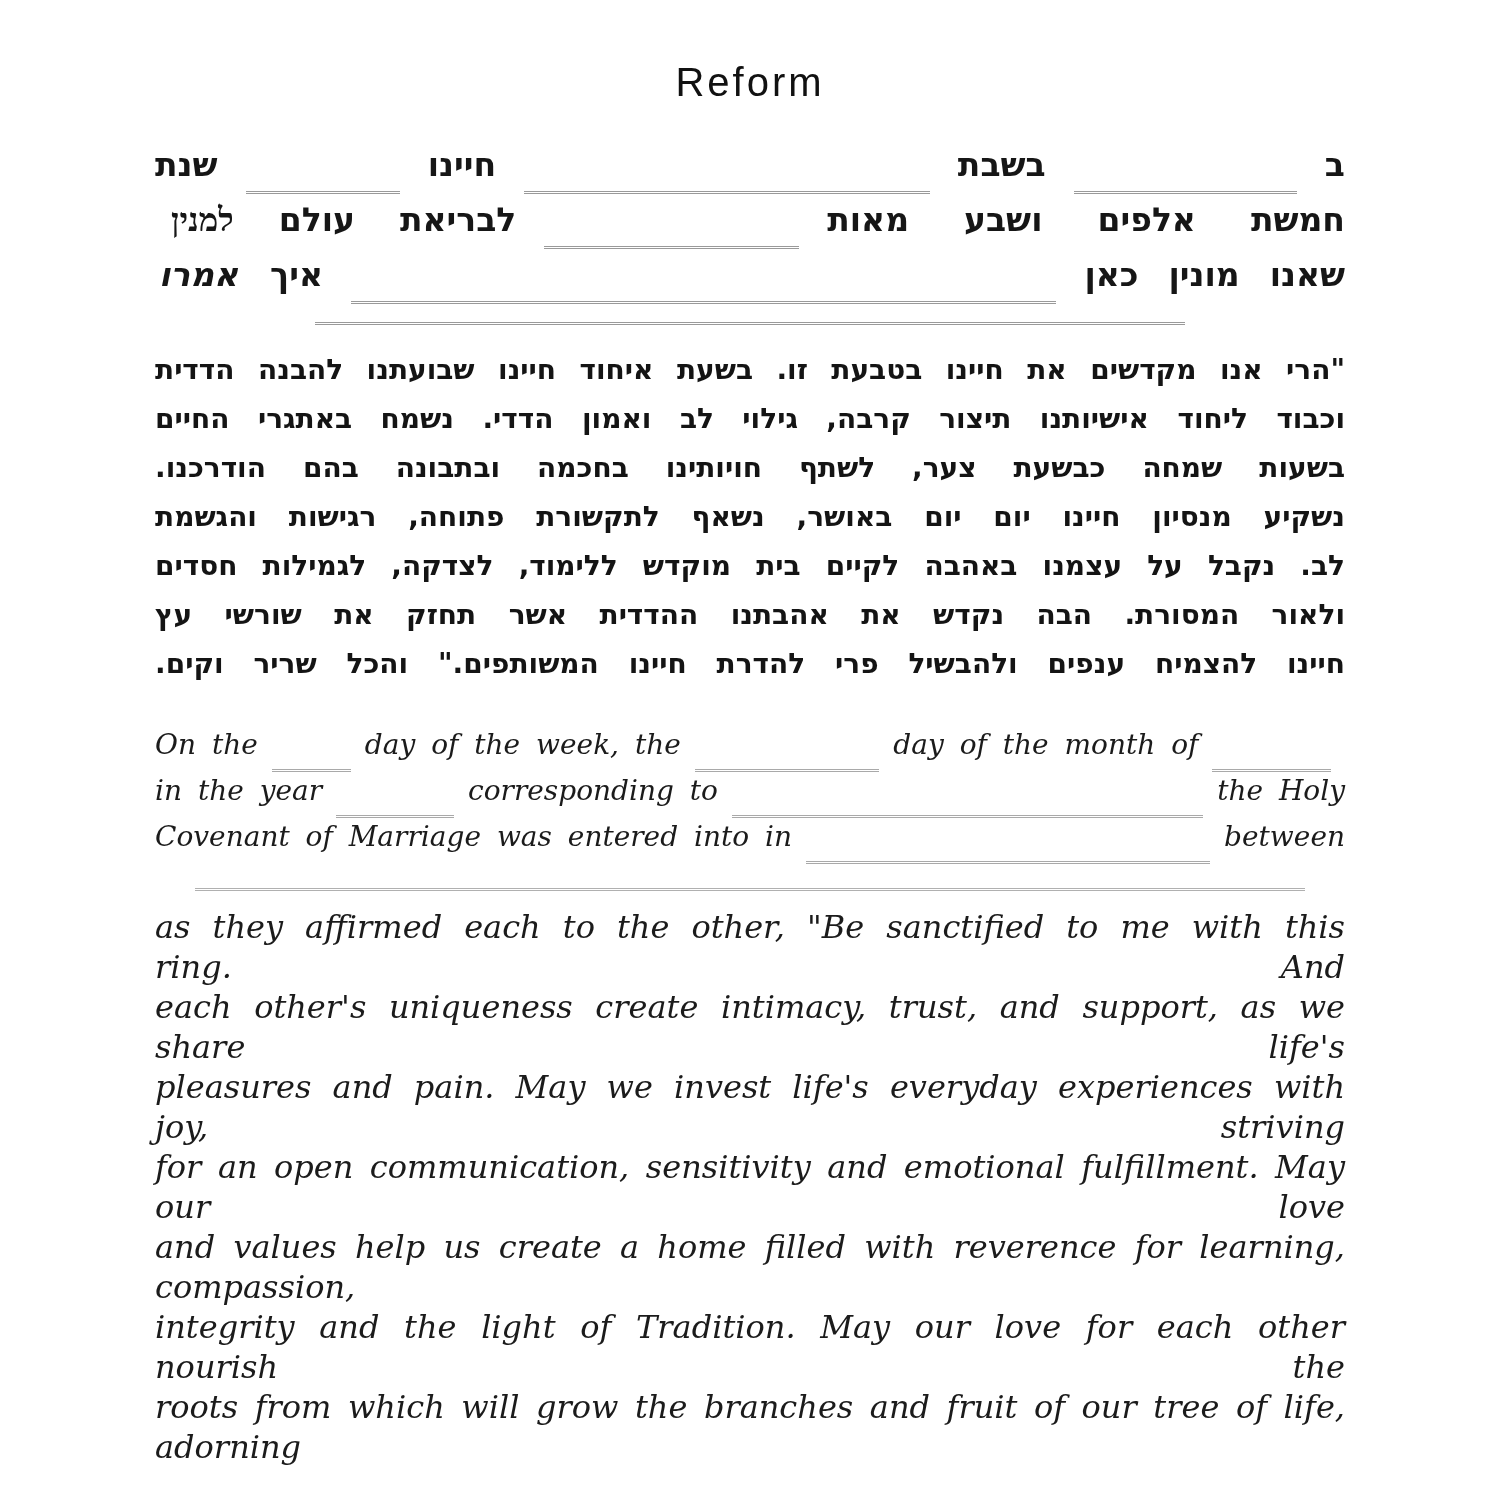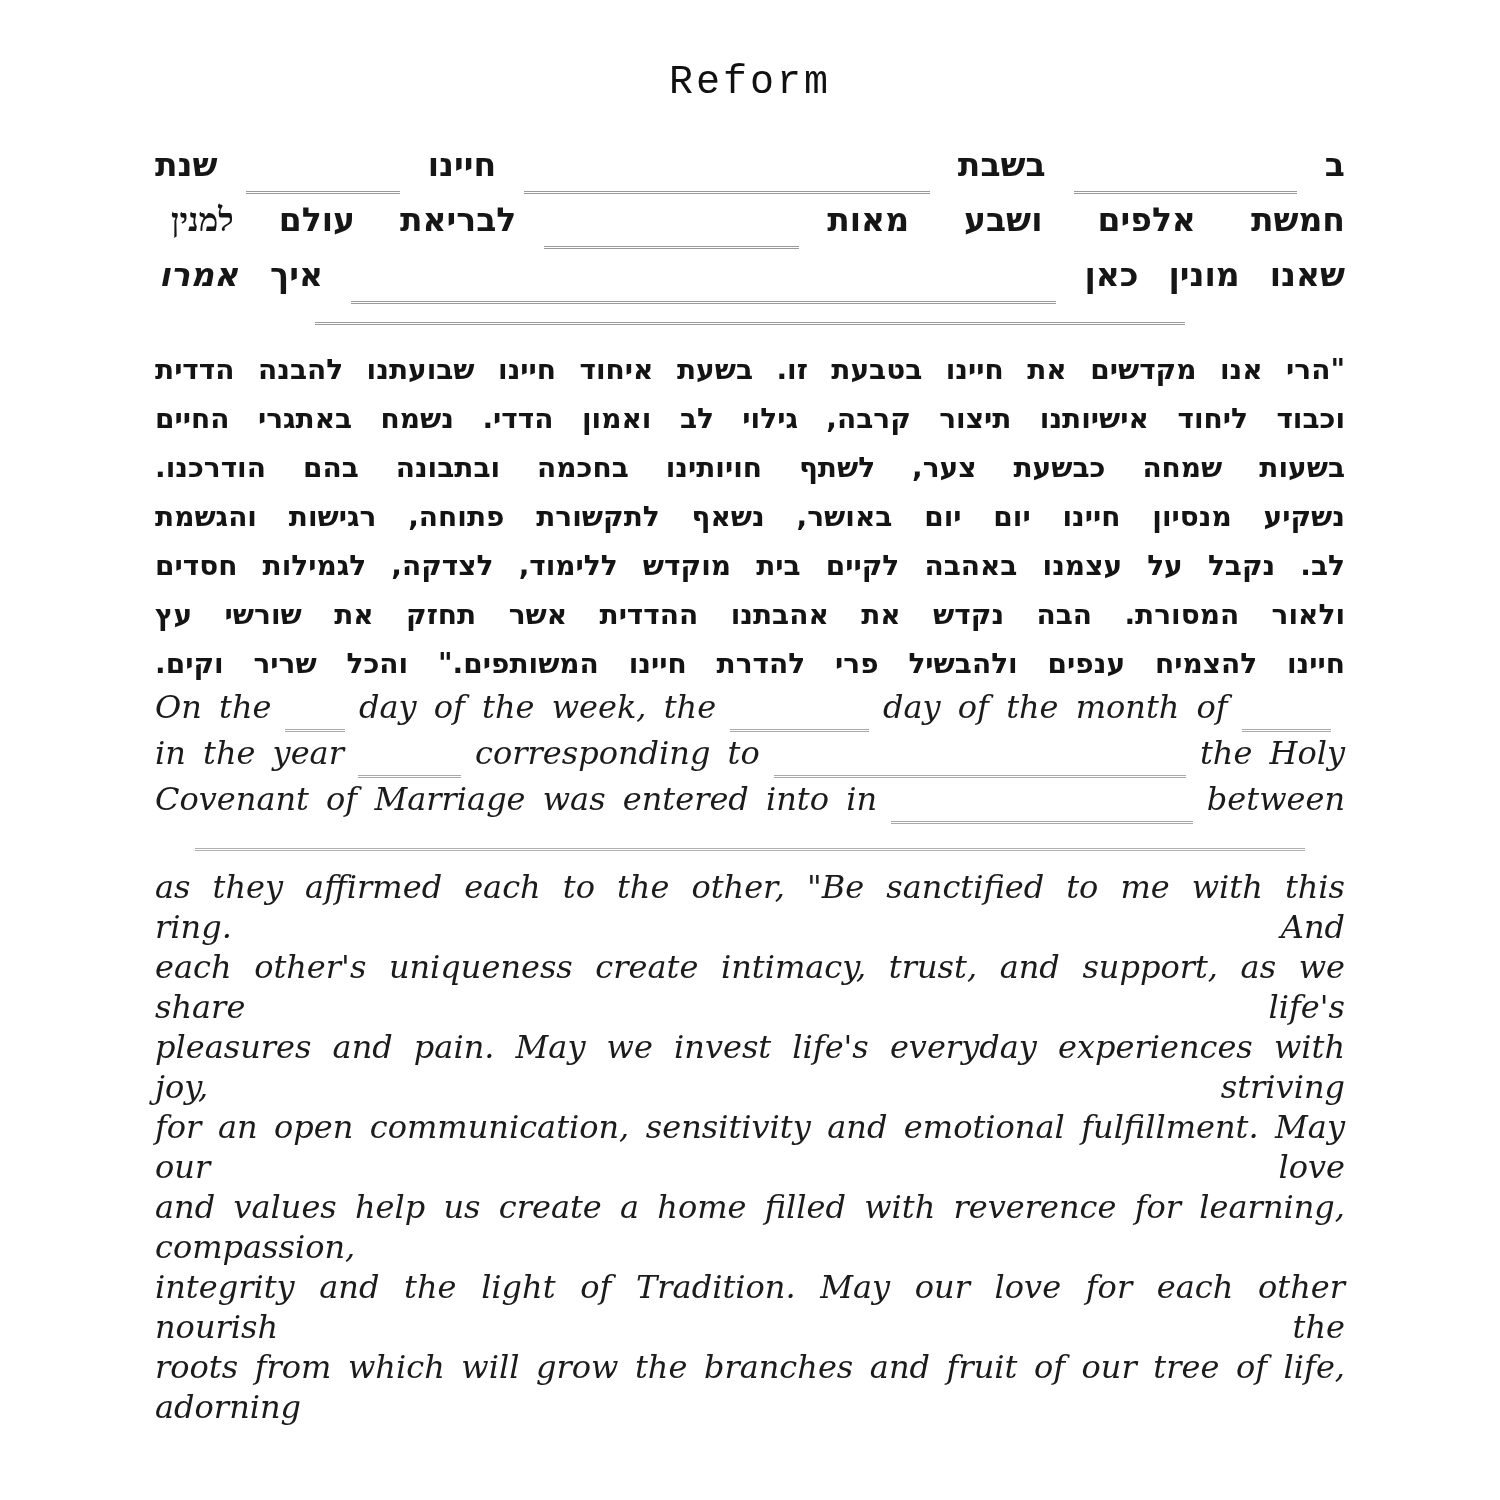--- a/index.html
+++ b/index.html
@@ -9,21 +9,21 @@
     height: 1500px;
     background: #ffffff;
     color: #1a1a1a;
     overflow: hidden;
     font-family: "Liberation Sans", sans-serif;
   }
   
   .title {
     padding-top: 60px;
     text-align: center;
-    font-family: Liberation Mono, monospace;
+    font-family: Liberation Sans, sans-serif;
     font-size: 40px;
     font-weight: 400;
     letter-spacing: 3px;
     color: #111;
   }
   
   .content { margin: 0 155px; width: 1190px; }
   .blank {
     display: inline-block;
     border-bottom: 2px solid #a9a9a9;
@@ -48,21 +48,21 @@
   .heb-para { margin-top: 20px; font-family: "DejaVu Sans", sans-serif; font-weight: bold; font-size: 28px; color:#141414; }
   .heb-line {
     direction: rtl;
     text-align: justify;
     text-align-last: justify;
     line-height: 49px;
     white-space: normal;
   }
   
   .script { font-family: "DejaVu Serif", serif; font-style: italic; color:#1b1b1b; }
-  .eng-fill { font-size: 32px; }
+  .eng-fill { margin-top: 40px; font-size: 28px; }
   .eng-row { display: flex; align-items: baseline; height: 46px; word-spacing: 7px; }
   .eng-row .seg { white-space: nowrap; }
   .eng-row .blank { height: 26px; margin: 0 14px 2px 14px; border-bottom: 3px double #a9a9a9; }
   .e-g06 { flex-grow: 0.6; } .e-g14 { flex-grow: 1.4; } .e-g09 { flex-grow: 0.9; }
   .e-g025 { flex-grow: 0.25; } .e-g10 { flex-grow: 1; }
   .center-line { margin: 22px auto 0 auto; width: 1110px; border: 0; border-top: 3px double #b0b0b0; height: 0; }
   .eng-para { margin-top: 16px; font-size: 32px; }
   .eng-line {
     text-align: justify;
     text-align-last: justify;

